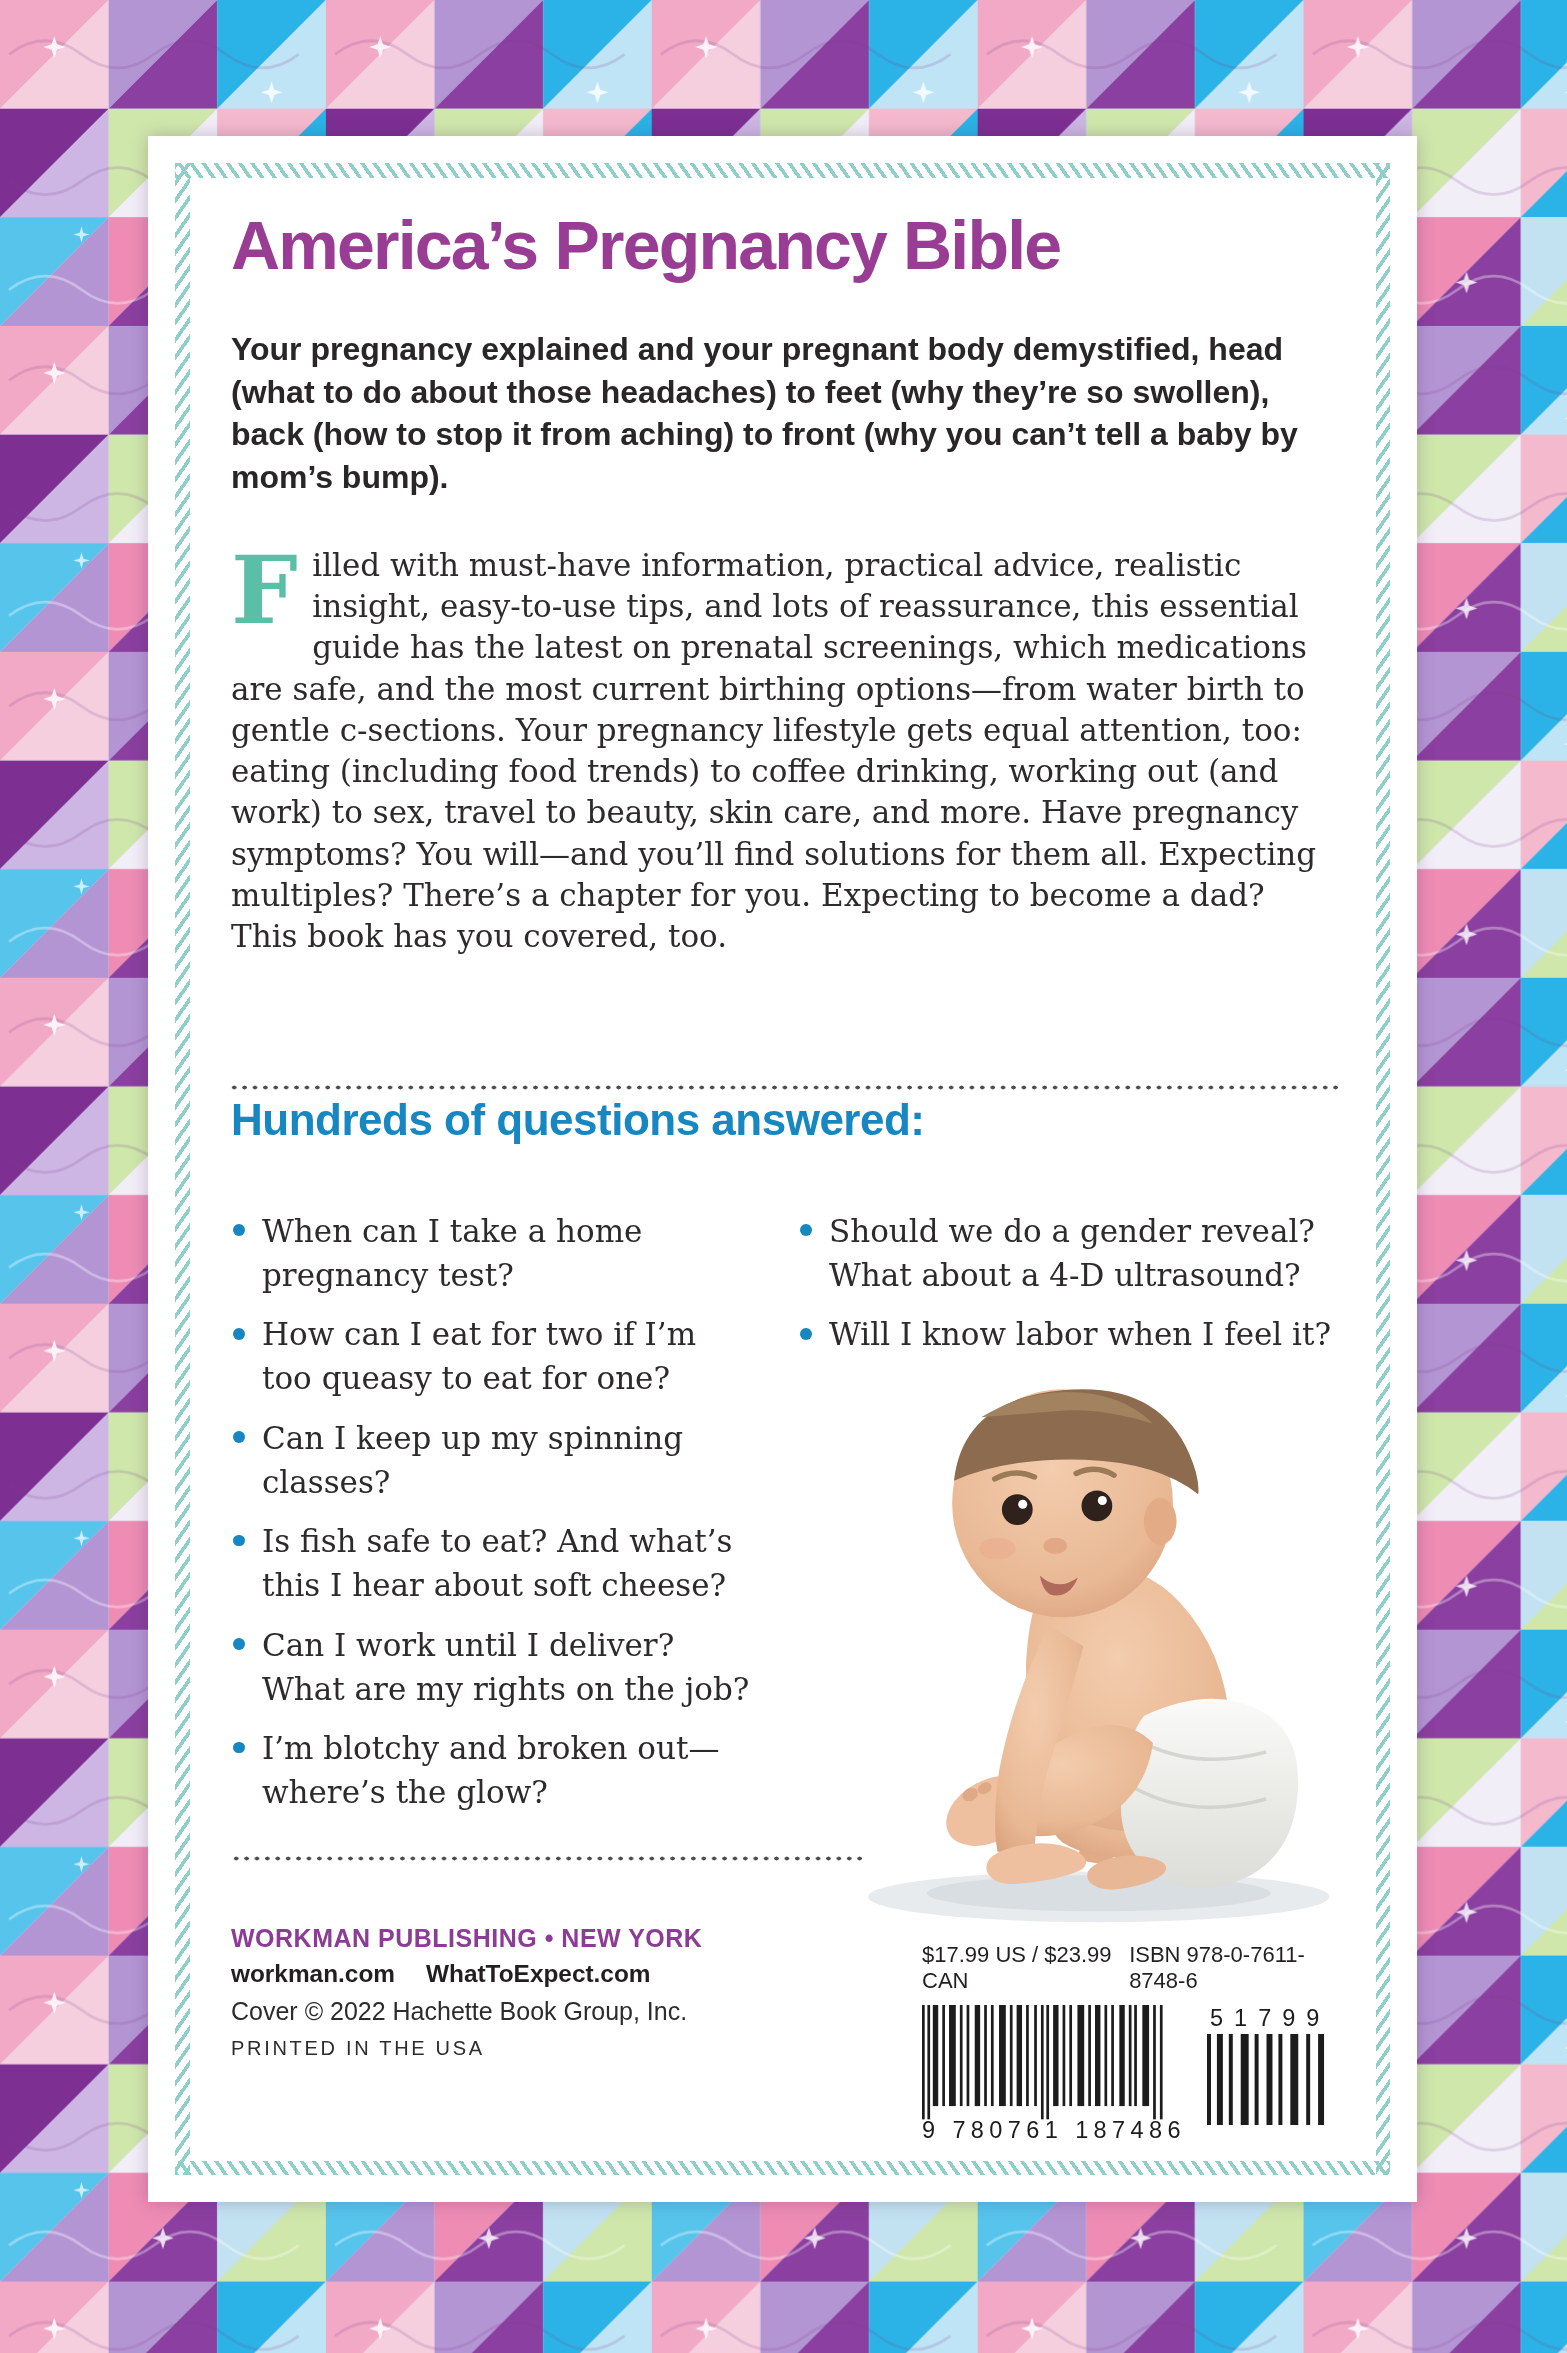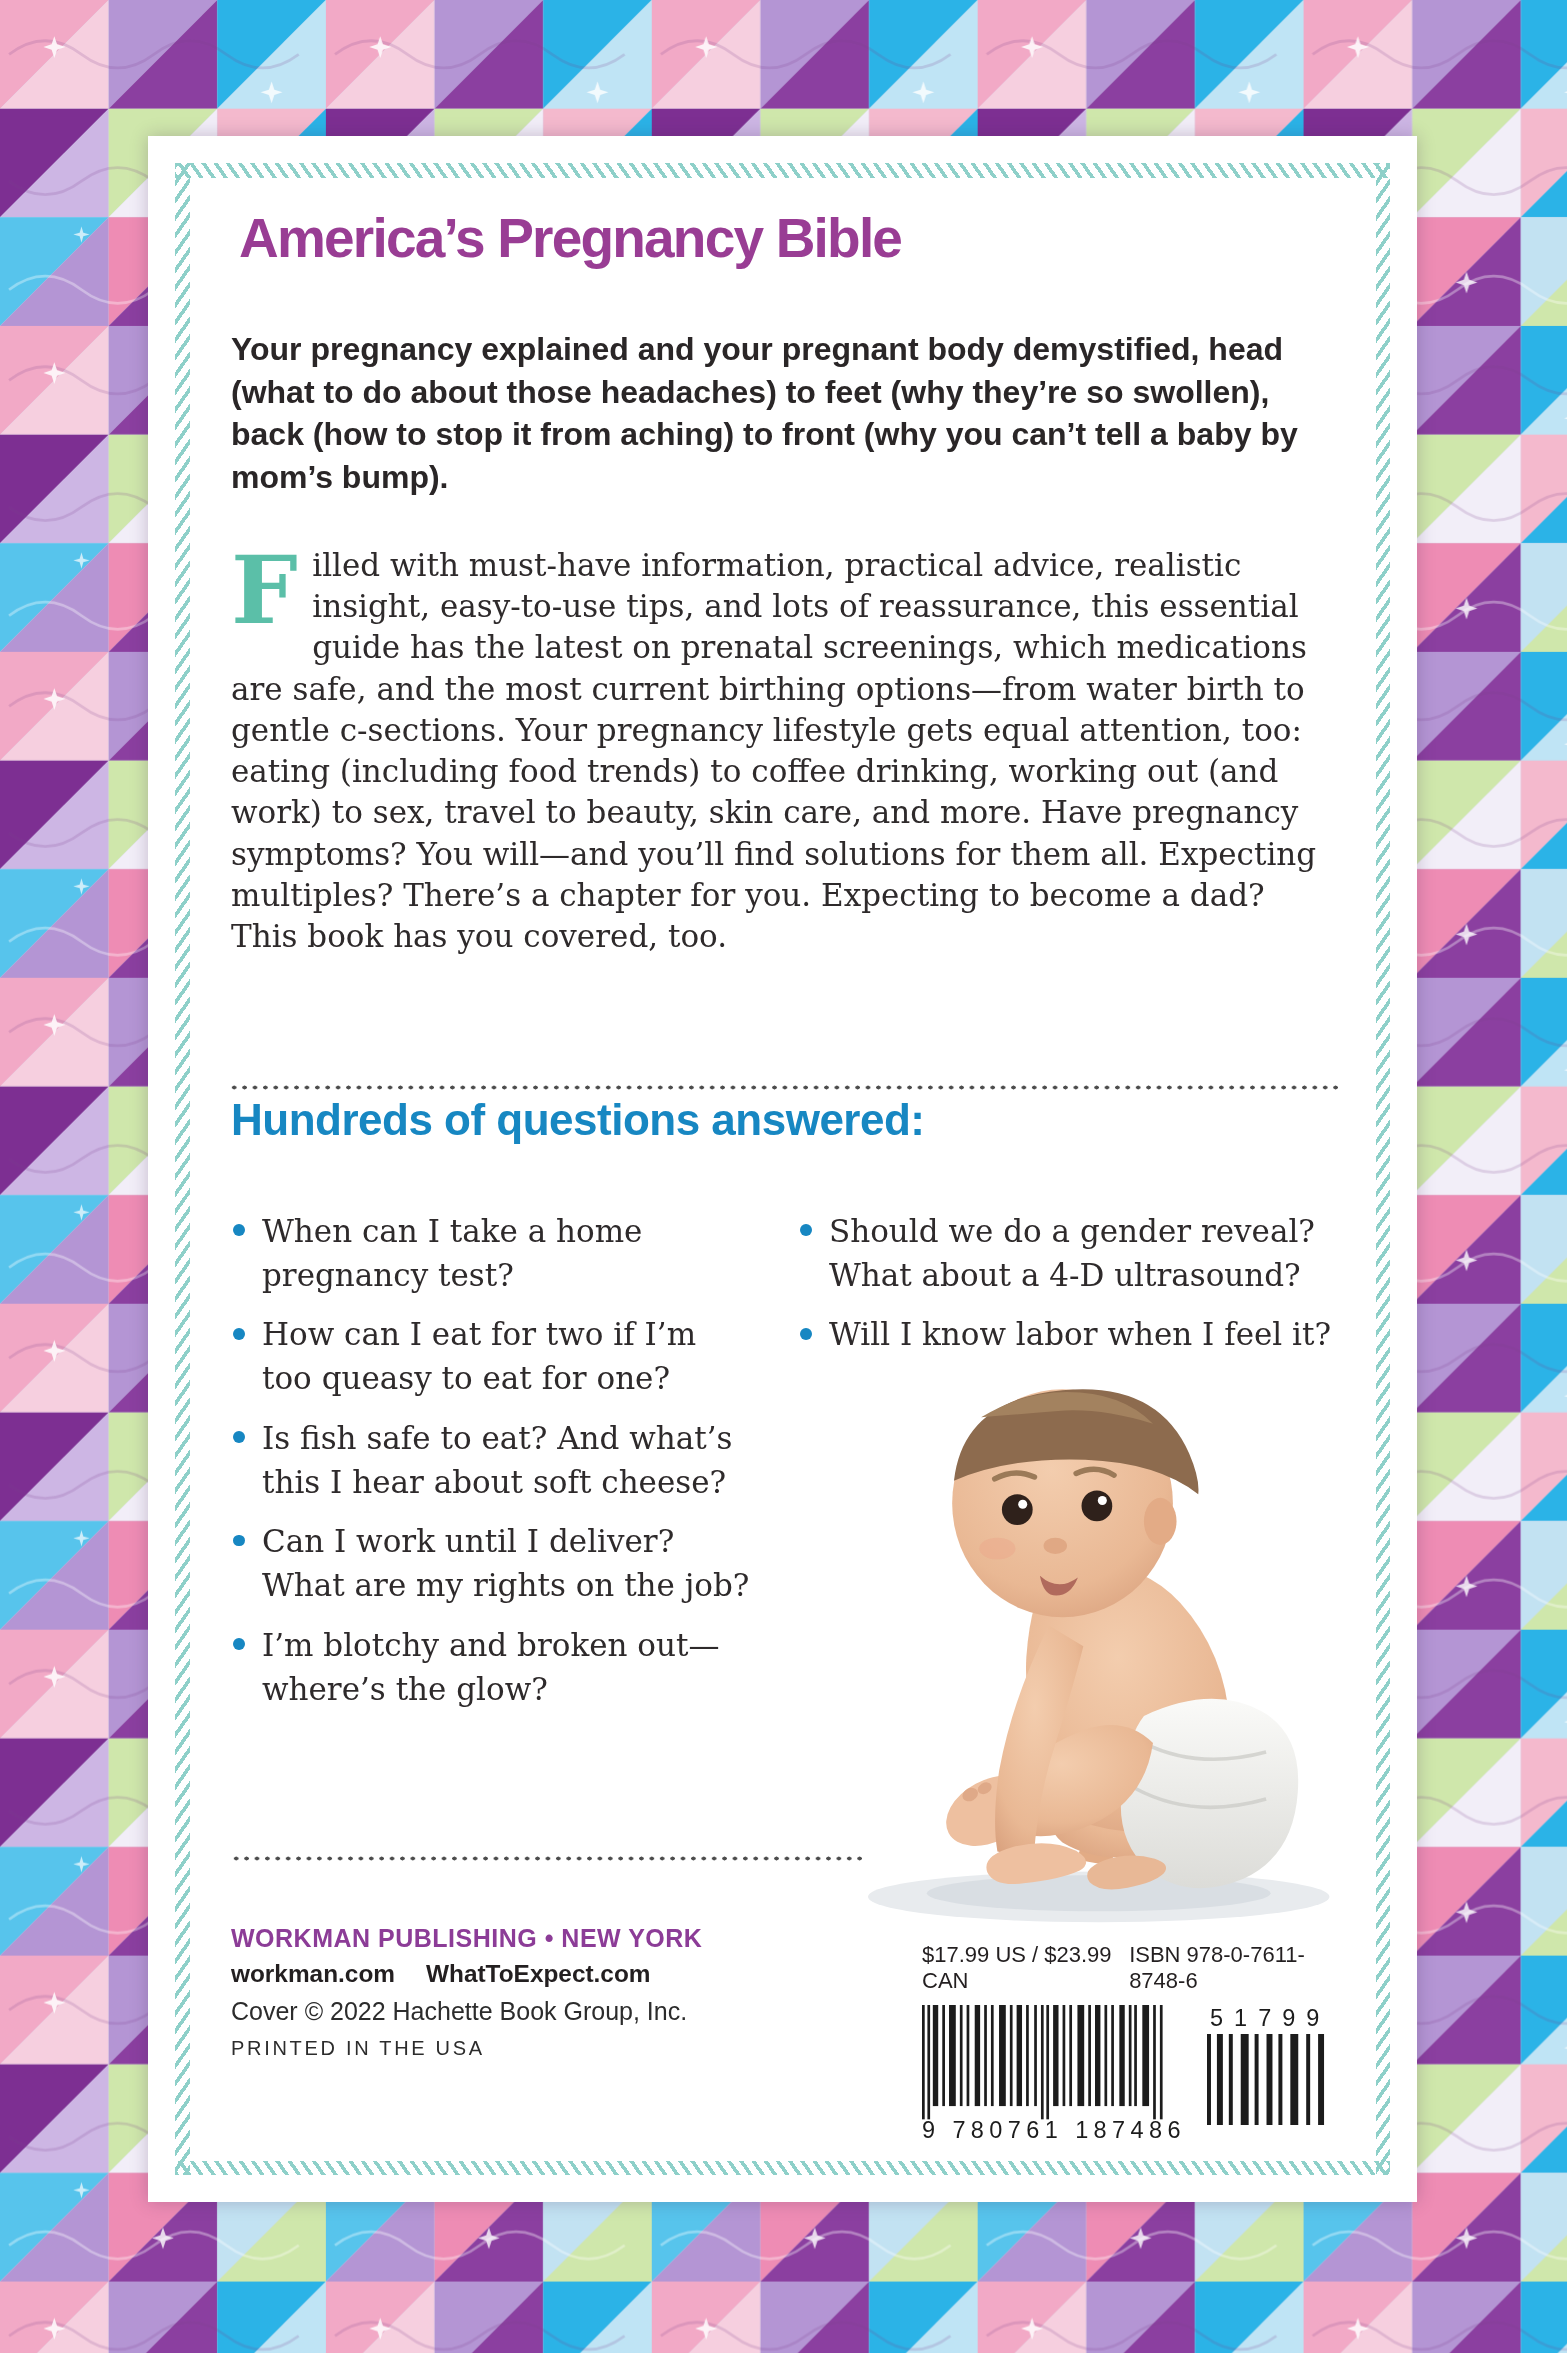--- a/index.html
+++ b/index.html
@@ -16,22 +16,22 @@
     position:absolute;left:148px;top:136px;width:1269px;height:2066px;
     background:#ffffff;z-index:1;box-shadow:0 0 16.3px rgba(60,30,80,.25);
   }
   .stripe{position:absolute;background:repeating-linear-gradient(55deg,#8ed0c9 0 3.6px,transparent 3.6px 10px);}
   .stripe.top   {left:27px;right:27px;top:27px;height:14.5px;}
   .stripe.bottom{left:27px;right:27px;bottom:27px;height:14.5px;}
   .stripe.left  {left:27px;top:27px;bottom:27px;width:14.5px;background:repeating-linear-gradient(125deg,#8ed0c9 0 3.6px,transparent 3.6px 10px);}
   .stripe.right {right:27px;top:27px;bottom:27px;width:14.5px;background:repeating-linear-gradient(125deg,#8ed0c9 0 3.6px,transparent 3.6px 10px);}
 
   .title{
-    position:absolute;left:91px;top:74px;width:1104px;
-    font-size:55px;font-weight:bold;letter-spacing:-1.8px;
+    position:absolute;left:83px;top:74px;width:1104px;
+    font-size:68px;font-weight:bold;letter-spacing:-1.8px;
     color:#993d94;line-height:1.05;
   }
   .intro{
     position:absolute;left:83px;top:192px;width:1091px;
     font-size:32px;font-weight:600;color:#2a2627;line-height:1.33;
   }
   .bodytext{
     position:absolute;left:83px;top:409px;width:1106px;
     font-family:"DejaVu Serif", serif;
     font-size:31px;color:#2e2a2b;line-height:1.33;text-align:left;
@@ -139,20 +139,21 @@
     <span class="dropcap">F</span><span>illed with must-have information, practical advice, realistic insight, easy-to-use tips, and lots of reassurance, this essential guide has the latest on prenatal screenings, which medications are safe, and the most current birthing options—from water birth to gentle c-sections. Your pregnancy lifestyle gets equal attention, too: eating (including food trends) to coffee drinking, working out (and work) to sex, travel to beauty, skin care, and more. Have pregnancy symptoms? You will—and you’ll find solutions for them all. Expecting multiples? There’s a chapter for you. Expecting to become a dad? This book has you covered, too.</span>
   </div>
 
   <div class="dotted full"></div>
 
   <div class="qheading">Hundreds of questions answered:</div>
 
   <ul class="qcol leftcol">
     <li><span class="dot"></span><span>When can I take a home pregnancy test?</span></li>
     <li><span class="dot"></span><span>How can I eat for two if I’m too queasy to eat for one?</span></li>
+    <li><span class="dot"></span><span>Can I keep up my spinning classes?</span></li>
     <li><span class="dot"></span><span>Is fish safe to eat? And what’s this I hear about soft cheese?</span></li>
     <li><span class="dot"></span><span>Can I work until I deliver? What are my rights on the job?</span></li>
     <li><span class="dot"></span><span>I’m blotchy and broken out— where’s the glow?</span></li>
   </ul>
 
   <ul class="qcol rightcol">
     <li><span class="dot"></span><span>Should we do a gender reveal? What about a 4-D ultrasound?</span></li>
     <li><span class="dot"></span><span>Will I know labor when I feel it?</span></li>
   </ul>
 

